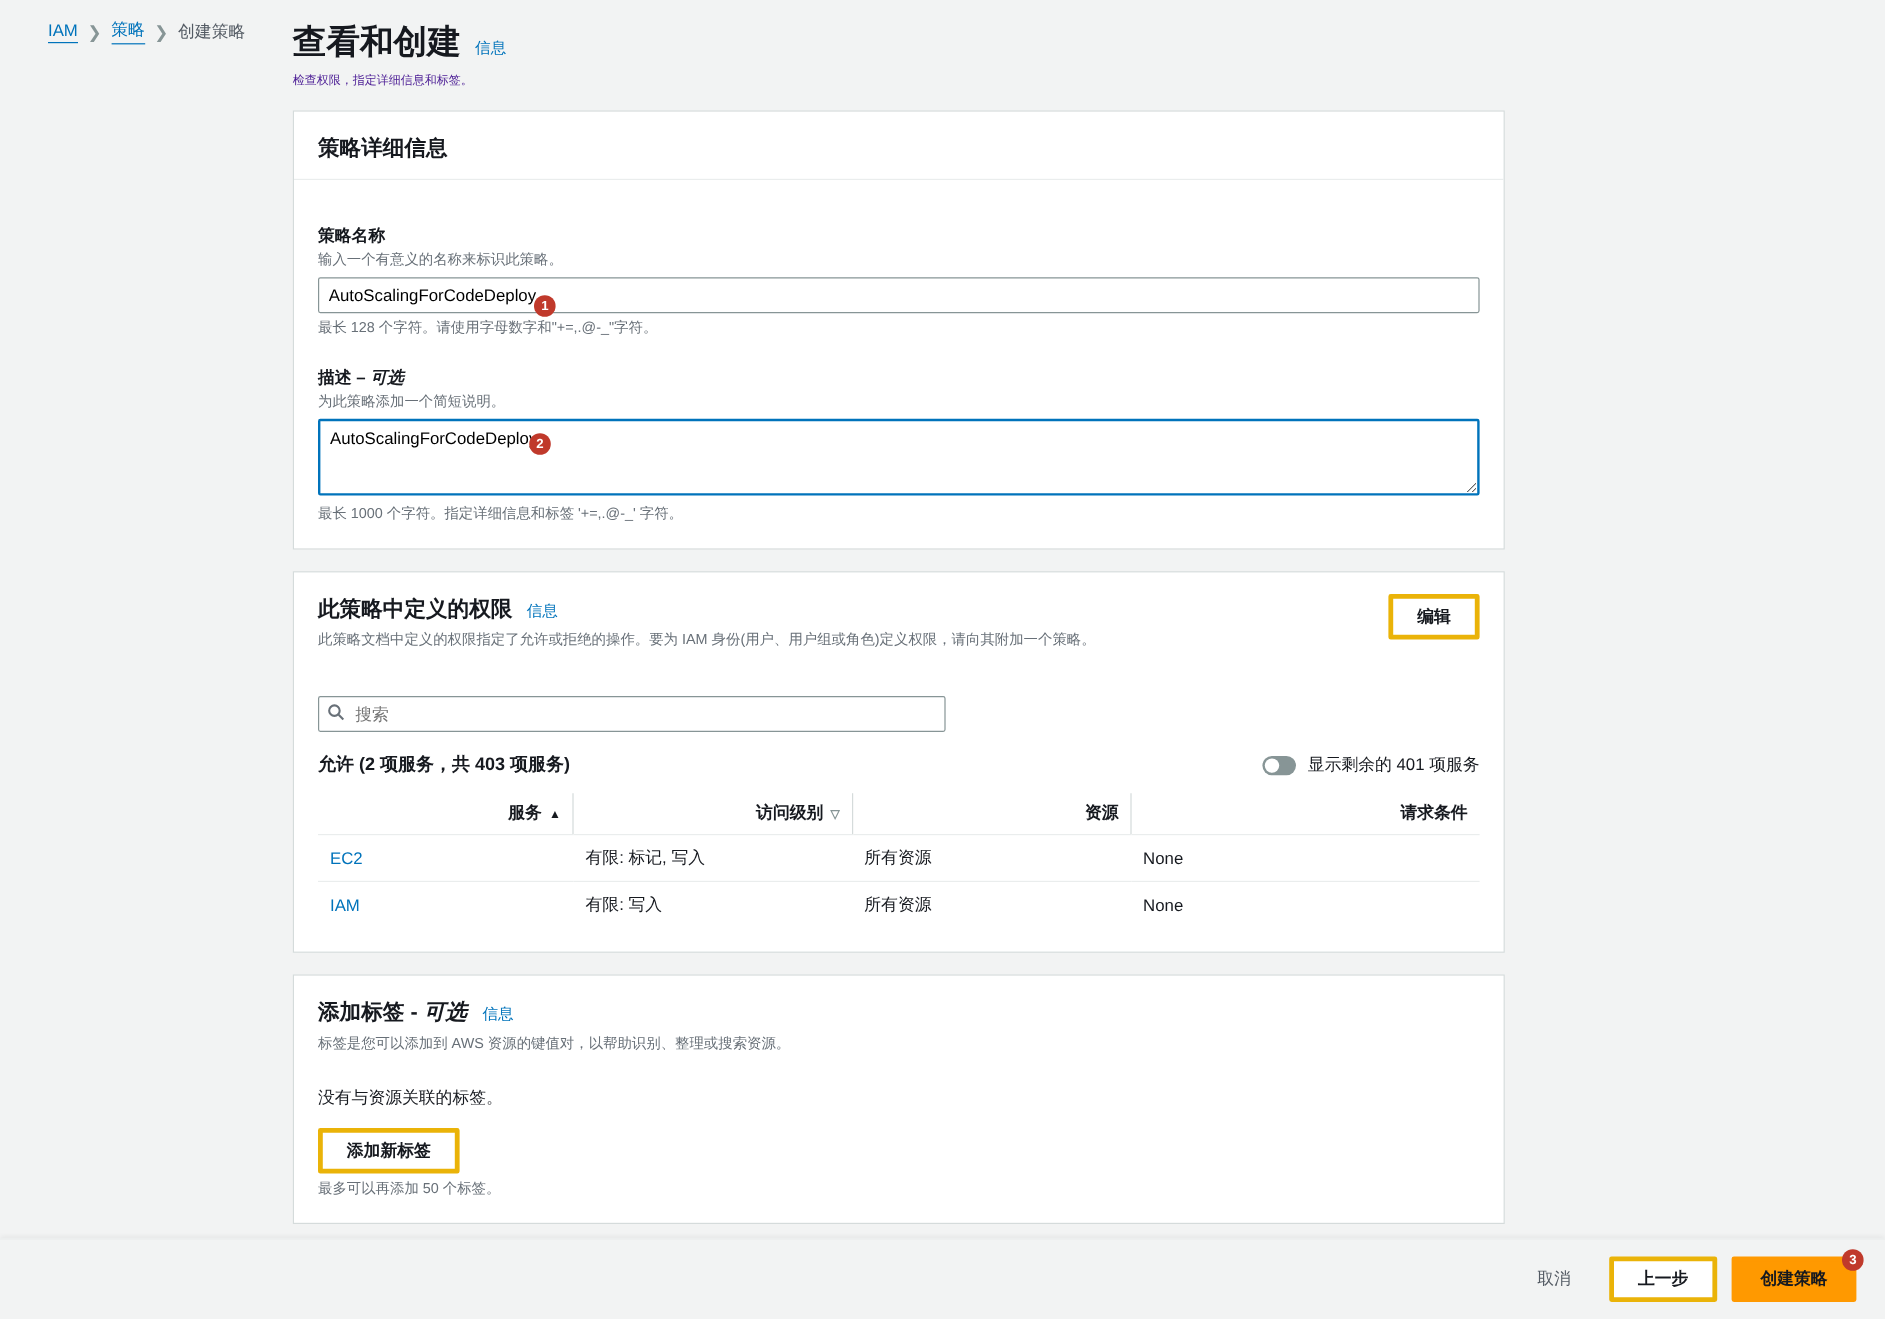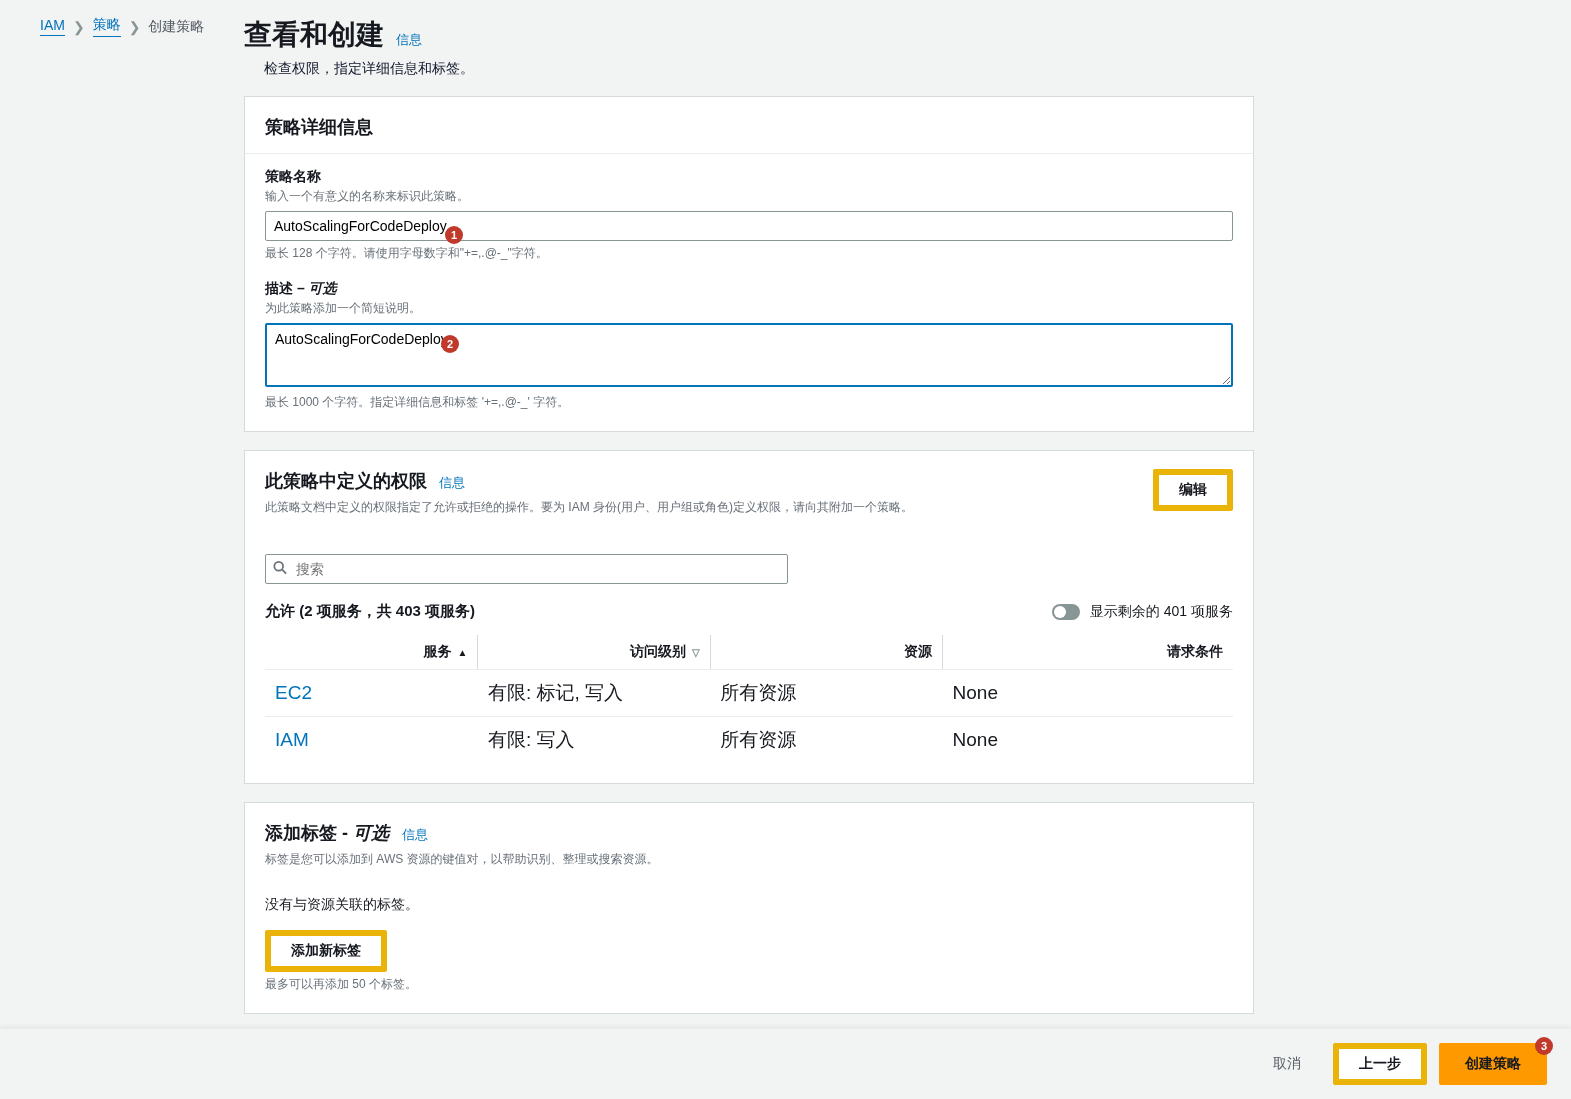--- a/index.html
+++ b/index.html
@@ -13,53 +13,53 @@
 .steps { margin-top: 10px; }
 .step { padding: 10px 0; border-bottom: 1px solid #d5dbdb; }
 .step:last-child { border-bottom: none; }
 .step-num { font-size: 12px; color: #687078; margin-bottom: 4px; }
 .step-label { font-size: 14px; }
 .step-label.link { color: #0073bb; border-bottom: 1px solid #0073bb; display: inline-block; }
 .step-label.active { color: #16191f; font-weight: 700; }
 .main-col { flex: 1; max-width: 1010px; }
 h1 { font-size: 28px; font-weight: 700; display: inline; }
 .info-link { color: #0073bb; font-size: 13px; margin-left: 8px; cursor: pointer; }
-.subtitle { color: #0f172a; font-size: 14px; margin-top: 6px; margin-bottom: 18px; margin-left: 20px; }
+.subtitle { color: #4c1d95; font-size: 10px; margin-top: 6px; margin-bottom: 18px; }
 .panel { background: #fff; border: 1px solid #d5dbdb; margin-bottom: 18px; }
 .panel-header { padding: 18px 20px 14px; border-bottom: 1px solid #eaeded; }
 .panel-header.noborder { border-bottom: none; }
 .panel-title { font-size: 18px; font-weight: 700; display: inline; }
 .panel-title .optional { font-style: italic; font-weight: 700; }
 .panel-body { padding: 14px 20px 20px; }
-.field { margin-bottom: 18px; }
+.field { margin-bottom: 18px; margin-top: 24px; }
 .field:last-child { margin-bottom: 0; }
 .field-label { font-weight: 700; font-size: 14px; margin-bottom: 2px; }
 .field-label .optional { font-style: italic; }
 .field-desc { font-size: 12px; color: #687078; margin-bottom: 6px; }
 .field-help { font-size: 12px; color: #687078; margin-top: 4px; }
 input[type=text], textarea { width: 100%; border: 1px solid #879596; border-radius: 2px; padding: 6px 8px; font-size: 14px; font-family: inherit; }
 textarea { resize: vertical; height: 64px; border: 2px solid #0073bb; }
 .panel-header-flex { display: flex; justify-content: space-between; align-items: flex-start; padding: 18px 20px 10px; }
-.btn { border: 6px solid #eab308; background: #fff; color: #16191f; padding: 6px 20px; font-size: 14px; border-radius: 2px; cursor: pointer; font-weight: 700; }
+.btn { border: 4px solid #eab308; background: #fff; color: #16191f; padding: 6px 20px; font-size: 14px; border-radius: 2px; cursor: pointer; font-weight: 700; }
 .btn.primary { background: #ff9900; border-color: #ff9900; color: #16191f; }
 .btn.link { border: none; background: none; color: #545b64; font-weight: 400; }
 .perm-desc { font-size: 12px; color: #687078; margin-top: 6px; text-align: center; }
 .search-wrap { position: relative; margin: 14px 0 18px; }
 .search-wrap input { padding-left: 30px; }
 .search-icon { position: absolute; left: 8px; top: 50%; transform: translateY(-50%); color: #545b64; }
 .search-icon svg { width: 14px; height: 14px; stroke: #687078; stroke-width: 2; fill: none; }
 .allow-row { display: flex; justify-content: space-between; align-items: center; margin-bottom: 14px; }
 .allow-text { font-weight: 700; font-size: 15px; }
 .toggle-wrap { display: flex; align-items: center; gap: 10px; font-size: 14px; color: #16191f; }
 .toggle { width: 28px; height: 16px; background: #879596; border-radius: 8px; position: relative; cursor: pointer; }
 .toggle::after { content: ''; width: 12px; height: 12px; background: #fff; border-radius: 50%; position: absolute; top: 2px; left: 2px; }
 table { width: 100%; border-collapse: collapse; }
 th { text-align: right; font-weight: 700; font-size: 14px; padding: 8px 10px; color: #16191f; border-bottom: 1px solid #eaeded; }
 th .sort { margin-left: 6px; font-size: 10px; }
-td { padding: 10px 10px; border-bottom: 1px solid #eaeded; font-size: 19px; }
+td { padding: 10px 10px; border-bottom: 1px solid #eaeded; font-size: 14px; }
 tr:last-child td { border-bottom: none; }
 td a { color: #0073bb; text-decoration: none; }
 .th-sep { border-left: 1px solid #d5dbdb; padding-left: 14px; }
 .tags-desc { font-size: 12px; color: #687078; margin-top: 6px; }
 .no-tags { font-size: 14px; color: #16191f; margin-bottom: 16px; }
 .footer-bar { position: fixed; bottom: 0; left: 0; right: 0; background: #f2f3f3; padding: 14px 24px; display: flex; justify-content: flex-end; gap: 12px; border-top: 1px solid #eaeded; box-shadow: 0 -2px 4px rgba(0,0,0,0.05); }
 .callout { position: absolute; width: 18px; height: 18px; background: #c0392b; color: #fff; border-radius: 50%; font-size: 11px; font-weight: 700; display: flex; align-items: center; justify-content: center; }
 .rel { position: relative; }
 .col-svc { width: 22%; }
 .col-acc { width: 24%; }

